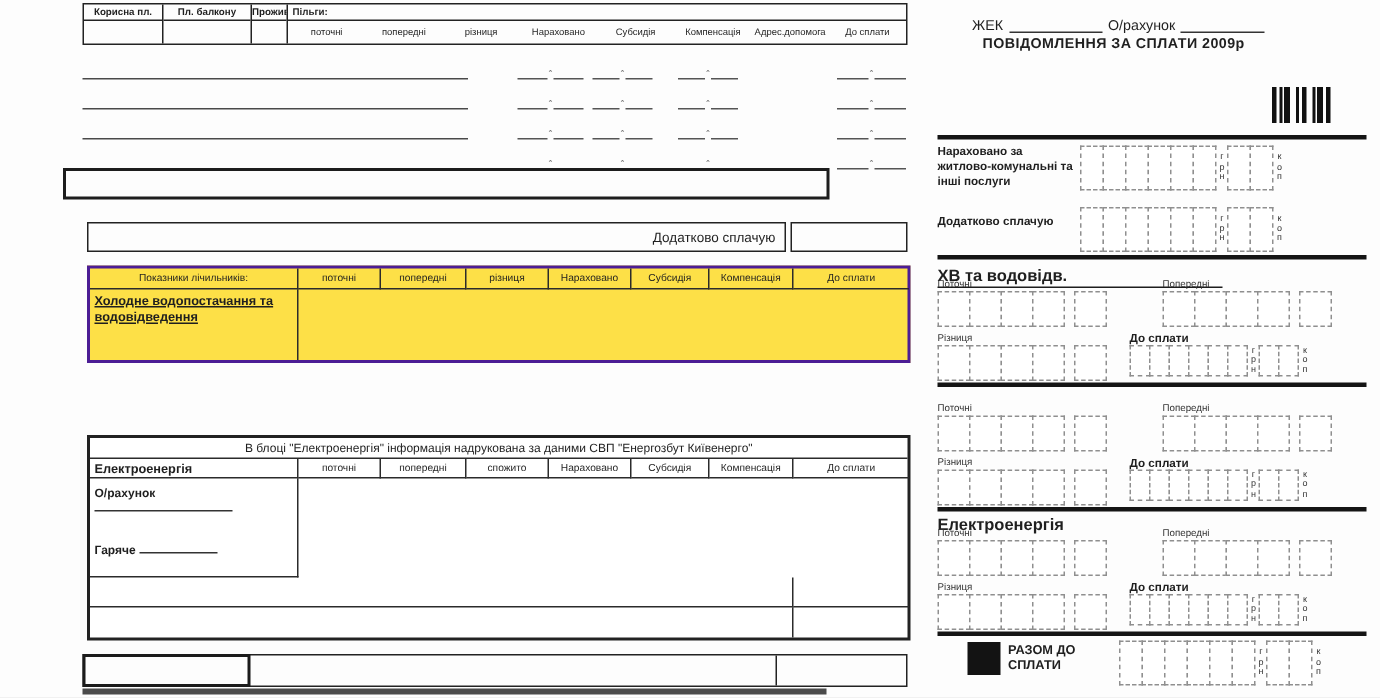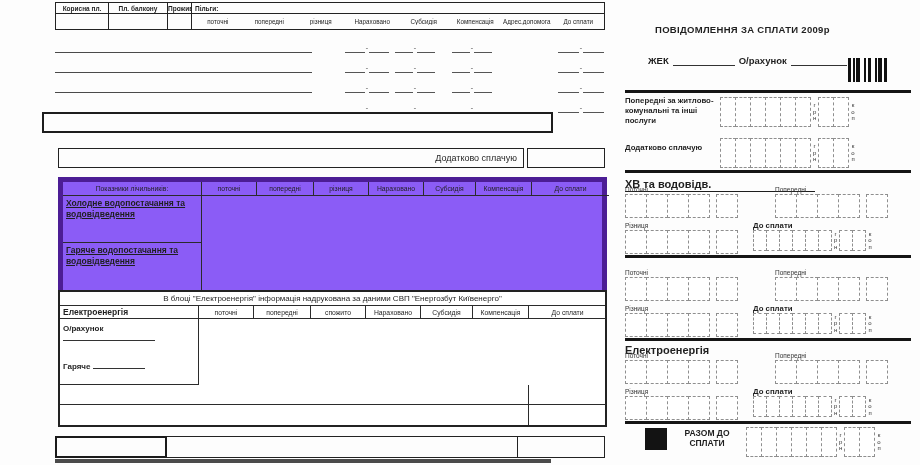--- a/index.html
+++ b/index.html
@@ -36,21 +36,21 @@
   .bigbox { position:absolute; left:42px; top:112px; width:511px; height:21px; border:2px solid #1d1d1d; }
 
   .dodbox1 { position:absolute; left:58px; top:148px; width:466px; height:20px;
     border:1.5px solid #222; font-size:9px; text-align:right; line-height:18px; padding-right:6px; }
   .dodbox2 { position:absolute; left:527px; top:148px; width:78px; height:20px; border:1.5px solid #222; }
 
   
   .mgrid { display:grid; grid-template-columns:139px 55px 57px 55px 55px 52px 56px 77px; }
   .mgrid > * { border-right:1px solid #2b2b2b; border-bottom:1px solid #2b2b2b; }
   .mgrid > *:last-child { border-right:none; }
-  .mtable { position:absolute; left:58px; top:177px; width:549px; border:5px solid #4c1d95; background:#8b5cf6; }
+  .mtable { position:absolute; left:58px; top:177px; width:549px; border:2px solid #4c1d95; background:#fde047; }
   .mt-hdr .rcell { font-size:6.8px; text-align:center; line-height:14px; height:14px; white-space:nowrap; overflow:hidden; }
   .mt-row .mt-label { font-size:8.5px; font-weight:bold; text-decoration:underline;
     padding:2px 3px; height:47px; line-height:11px; }
   .mt-row .ecell { height:47px; }
   .mtable .mt-row:last-child > * { border-bottom:none; }
 
   .etable { position:absolute; left:58px; top:290px; width:549px; border:2px solid #222; background:#fff; }
   .et-title { font-size:8px; text-align:center; height:14px; line-height:13px;
     border-bottom:1px solid #2b2b2b; white-space:nowrap; overflow:hidden; }
   .etable .mt-hdr .rcell { line-height:13px; height:13px; }
@@ -67,22 +67,22 @@
 
   .bottomrow { position:absolute; left:55px; top:436px; width:550px; height:22px;
     border:1.5px solid #222; display:flex; }
   .br-left { width:112px; border:2px solid #1b1b1b; margin:-1px 0 -1px -1px; }
   .br-mid { flex:1; }
   .br-right { width:87px; border-left:1.5px solid #222; }
   .thinbar { position:absolute; left:55px; top:459px; width:496px; height:4px; background:#4b4b4b; }
 
   
   .stub { position:absolute; left:620px; top:0; width:300px; height:465px; }
-  .s-line1 { position:absolute; left:28px; top:12px; display:flex; align-items:center;
-    font-size:9.5px; font-weight:bold; gap:4px;margin-top:43px; }
+  .s-line1 { position:absolute; left:28px; top:12px; display:flex; align-items:flex-start;
+    font-size:9.5px; font-weight:normal; gap:4px; }
   .s-line1 .ul { height:10px; }
   .s-title { position:absolute; left:35px; top:24px; font-size:9.5px; font-weight:bold; letter-spacing:.3px; }
   .s-addr { position:absolute; left:5px; top:54px; width:285px; display:flex; align-items:flex-end;
     font-size:9.5px; font-weight:bold; gap:4px; }
   .s-addr .ul { flex:1; height:10px; }
   .s-pib { position:absolute; left:5px; top:68px; width:215px; display:flex; align-items:flex-end;
     font-size:9.5px; font-weight:bold; gap:4px; }
   .s-pib .ul { flex:1; height:10px; }
   .barcode { position:absolute; left:228px; top:58px; height:24px; display:flex; align-items:stretch; }
   .barcode i { background:#111; }
@@ -112,21 +112,21 @@
   .sec-title.no-uline { border-bottom:none; }
   .mcol { position:absolute; }
   .mc1 { left:0; top:12px; } .mc2 { left:150px; top:12px; }
   .mc3 { left:0; top:48px; } .mc4 { left:128px; top:48px; }
   .mlabel { font-size:6.5px; color:#333; height:8px; line-height:8px; }
   .mlabel.bold { font-weight:bold; font-size:7.8px; color:#1f1f1f; }
   .sec-rule { position:absolute; left:0; top:81px; width:286px; height:3px; background:#151515; }
 
   .totalsq { position:absolute; left:25px; top:428px; width:22px; height:22px; background:#131313; }
   .total-label { position:absolute; left:52px; top:428px; width:70px; font-size:8.5px;
-    font-weight:bold; text-align:center; line-height:10px; }
+    font-weight:bold; text-align:left; line-height:10px; }
   .boxpos3 { position:absolute; left:126px; top:427px; }
 </style>
 </head>
 <body>
 
 <div class="page">
 
   <div class="left-form">
 
     <div class="tophdr">
@@ -265,24 +265,20 @@
           <div class="rcell">різниця</div>
           <div class="rcell">Нараховано</div>
           <div class="rcell">Субсидія</div>
           <div class="rcell">Компенсація</div>
           <div class="rcell">До сплати</div>
         </div>
       <div class="mgrid mt-row">
         <div class="mt-label">Холодне водопостачання та водовідведення</div>
         <div style="display:contents"><div class="ecell"></div><div class="ecell"></div><div class="ecell"></div><div class="ecell"></div><div class="ecell"></div><div class="ecell"></div><div class="ecell"></div></div>
       </div>
-      <div class="mgrid mt-row">
-        <div class="mt-label">Гаряче водопостачання та водовідведення</div>
-        <div style="display:contents"><div class="ecell"></div><div class="ecell"></div><div class="ecell"></div><div class="ecell"></div><div class="ecell"></div><div class="ecell"></div><div class="ecell"></div></div>
-      </div>
     </div>
 
     <div class="etable">
       <div class="et-title">В блоці "Електроенергія" інформація надрукована за даними СВП "Енергозбут Київенерго"</div>
       <div class="mgrid mt-hdr">
           <div class="rcell">Електроенергія</div>
           <div class="rcell">поточні</div>
           <div class="rcell">попередні</div>
           <div class="rcell">спожито</div>
           <div class="rcell">Нараховано</div>
@@ -333,21 +329,21 @@
         <i style="width:4px;margin-right:4px"></i>
         <i style="width:2px;margin-right:2px"></i>
         <i style="width:3px;margin-right:4px"></i>
         <i style="width:2px;margin-right:1px"></i>
         <i style="width:4px;margin-right:2px"></i>
         <i style="width:3px"></i>
     </div>
 
     <div class="hrule r1"></div>
 
-    <div class="amt-label al1">Попередні за житлово-комунальні та інші послуги</div>
+    <div class="amt-label al1">Нараховано за житлово-комунальні та інші послуги</div>
     <div class="boxgroup boxpos1">
         <div class="cellrun a">
           <div class="dcell"></div>
           <div class="dcell"></div>
           <div class="dcell"></div>
           <div class="dcell"></div>
           <div class="dcell"></div>
           <div class="dcell"></div>
         </div>
         <div class="unit">

